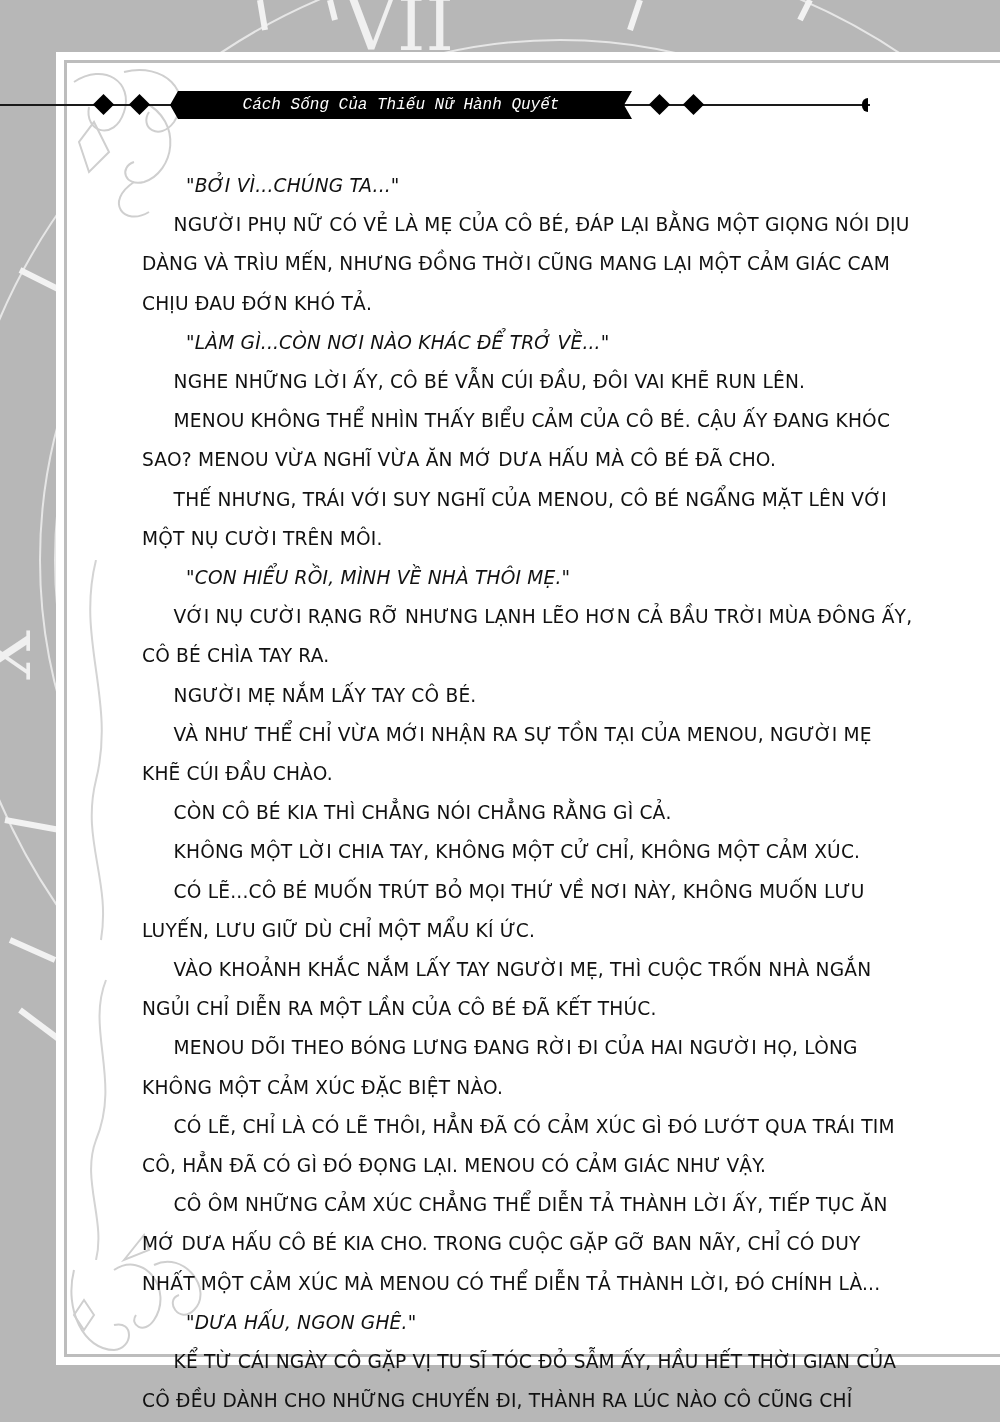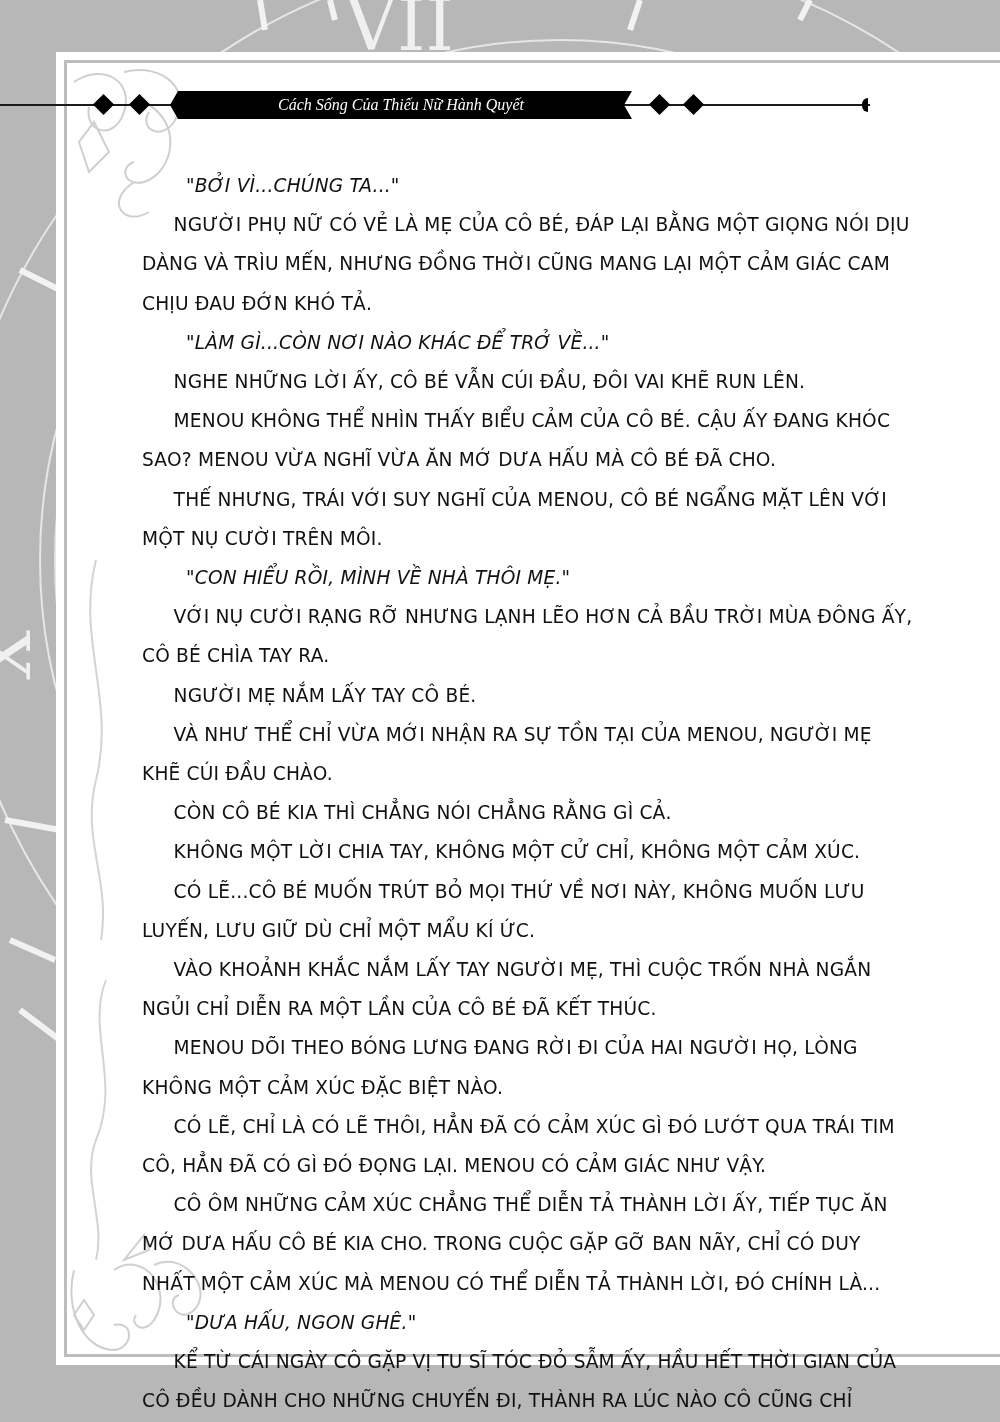--- a/index.html
+++ b/index.html
@@ -20,21 +20,21 @@
     }
     .ornament { position: absolute; z-index: 2; }
     .header-bar { position: absolute; left: 0; top: 90px; width: 1000px; height: 30px; z-index: 3; }
     .header-line { position: absolute; left: 0; top: 14px; width: 870px; height: 2px; background: #1a1a1a; }
     .header-band {
       position: absolute; left: 170px; top: 1px; width: 462px; height: 28px;
       background: #000; clip-path: polygon(0 50%, 8px 0, 100% 0, calc(100% - 8px) 50%, 100% 100%, 8px 100%);
     }
     .header-title {
       position: absolute; left: 170px; top: 3px; width: 462px; text-align: center;
-      color: #fff; font-family: Liberation Serif, serif; font-style: italic; font-size: 16px; line-height: 24px;
+      color: #fff; font-family: Liberation Mono, monospace; font-style: italic; font-size: 16px; line-height: 24px;
     }
     .diamond { position: absolute; width: 15px; height: 15px; background: #000; transform: rotate(45deg); top: 7px; }
     .end-cap { position: absolute; left: 862px; top: 8px; width: 6px; height: 14px; background: #000; border-radius: 6px 0 0 6px; }
     .content {
       position: absolute; left: 176px; top: 166px; width: 780px; z-index: 4;
       font-family: "DejaVu Sans", sans-serif; color: #111; font-size: 20px; line-height: 39.2px;
       text-transform: uppercase; letter-spacing: 0.2px;
     }
     .para { margin: 0; text-indent: 34px; margin-left: -34px; }
     .quote { margin: 0; font-style: italic; padding-left: 0; }

